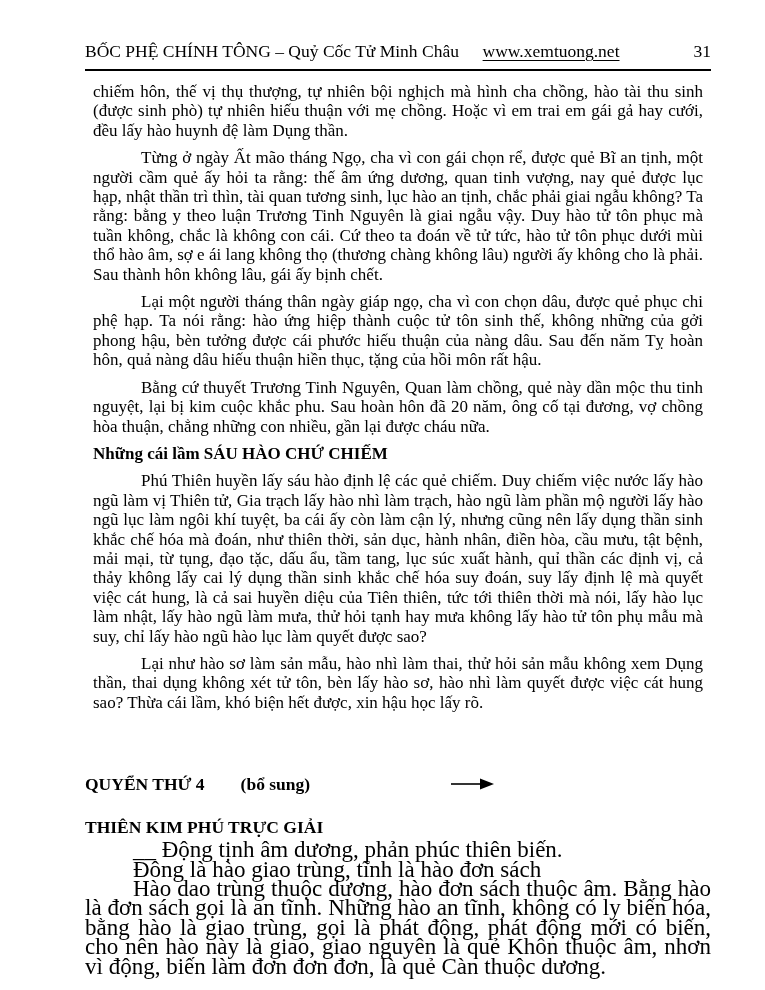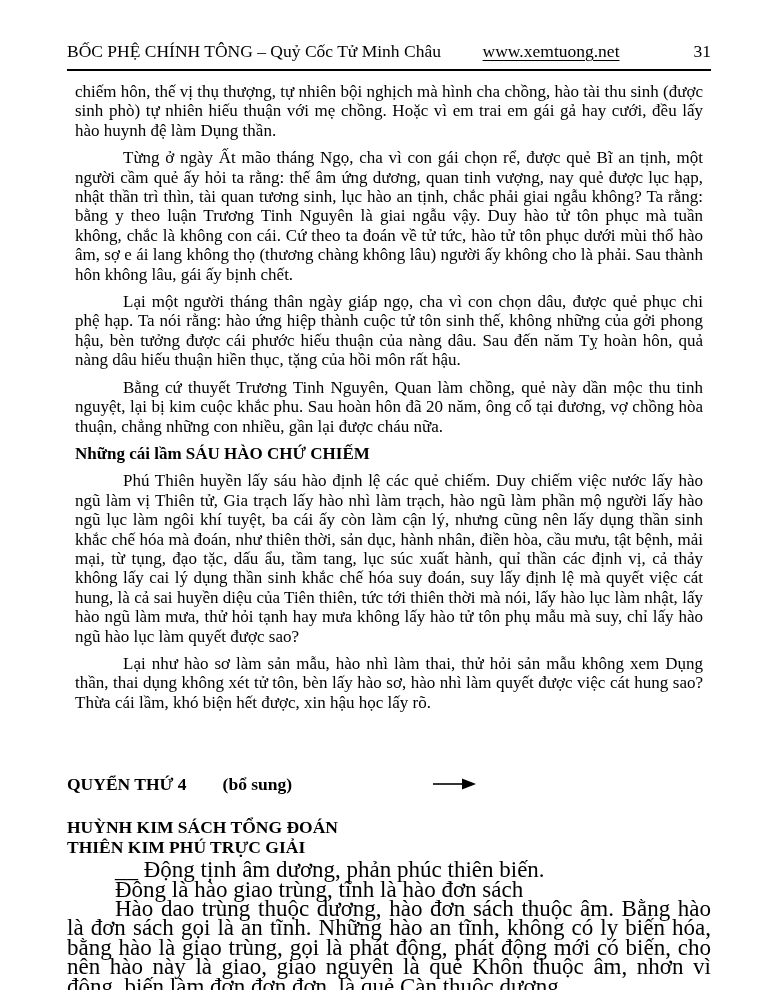--- a/index.html
+++ b/index.html
@@ -11,21 +11,21 @@
     width: 765px;
     height: 990px;
     overflow: hidden;
     color: #000;
     font-family: "Liberation Serif", serif;
   }
   .page {
     box-sizing: border-box;
     width: 765px;
     height: 990px;
-    padding: 40px 54px 0 67px;
+    padding: 40px 54px 0 85px;
   }
   
   .header-row {
     display: flex;
     align-items: baseline;
     font-size: 17.5px;
     line-height: 22px;
     white-space: nowrap;
   }
   .header-title { flex: 1 1 auto; }
@@ -105,21 +105,20 @@
     <span class="volume-note">(bổ sung)</span>
     <span class="arrow-wrap">
       <svg width="46" height="14" viewBox="0 0 46 14" xmlns="http://www.w3.org/2000/svg">
         <line x1="1" y1="7" x2="32" y2="7" stroke="#000" stroke-width="1.6"></line>
         <polygon points="30,1.5 44,7 30,12.5" fill="#000"></polygon>
       </svg>
     </span>
   </div>
 
   <div class="section-headings">
-    <div>HUỲNH KIM SÁCH TỔNG ĐOÁN</div>
     <div>THIÊN KIM PHÚ TRỰC GIẢI</div>
   </div>
 
   <div class="phu-text">
     <p>__ Động tịnh âm dương, phản phúc thiên biến.</p>
     <p>Đông là hào giao trùng, tĩnh là hào đơn sách</p>
     <p>Hào dao trùng thuộc dương, hào đơn sách thuộc âm. Bằng hào là  đơn sách gọi là an tĩnh. Những hào an tĩnh, không có ly biến hóa, bằng hào là giao trùng, gọi là phát động, phát động mới có biến, cho nên hào này là giao, giao nguyên là quẻ Khôn thuộc âm, nhơn vì động, biến làm đơn đơn đơn, là quẻ Càn thuộc dương.</p>
   </div>
 
 </div>

